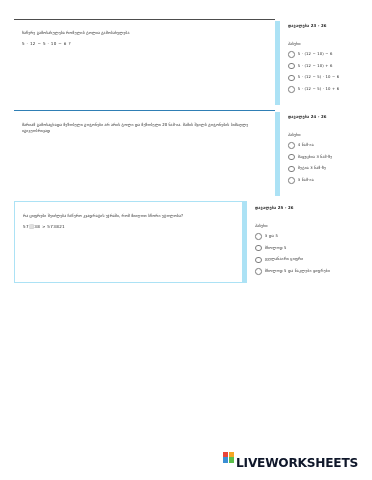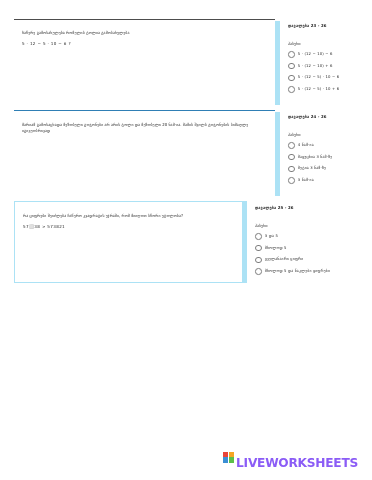--- a/index.html
+++ b/index.html
@@ -183,21 +183,21 @@
     grid-template-rows: 1fr 1fr;
     gap: 0.7px;
     margin-right: 2px;
   }
   .logo-grid i { display: block; }
 
   .logo-text {
     font-family: "DejaVu Sans", "Liberation Sans", sans-serif;
     font-size: 12.2px;
     font-weight: bold;
-    color: #8b5cf6;
+    color: #0f172a;
     letter-spacing: -0.25px;
     margin-top: 12px;
   }
 </style>
 </head>
 <body>
 
 <div class="page">
 
   <div class="block" id="block-1">

